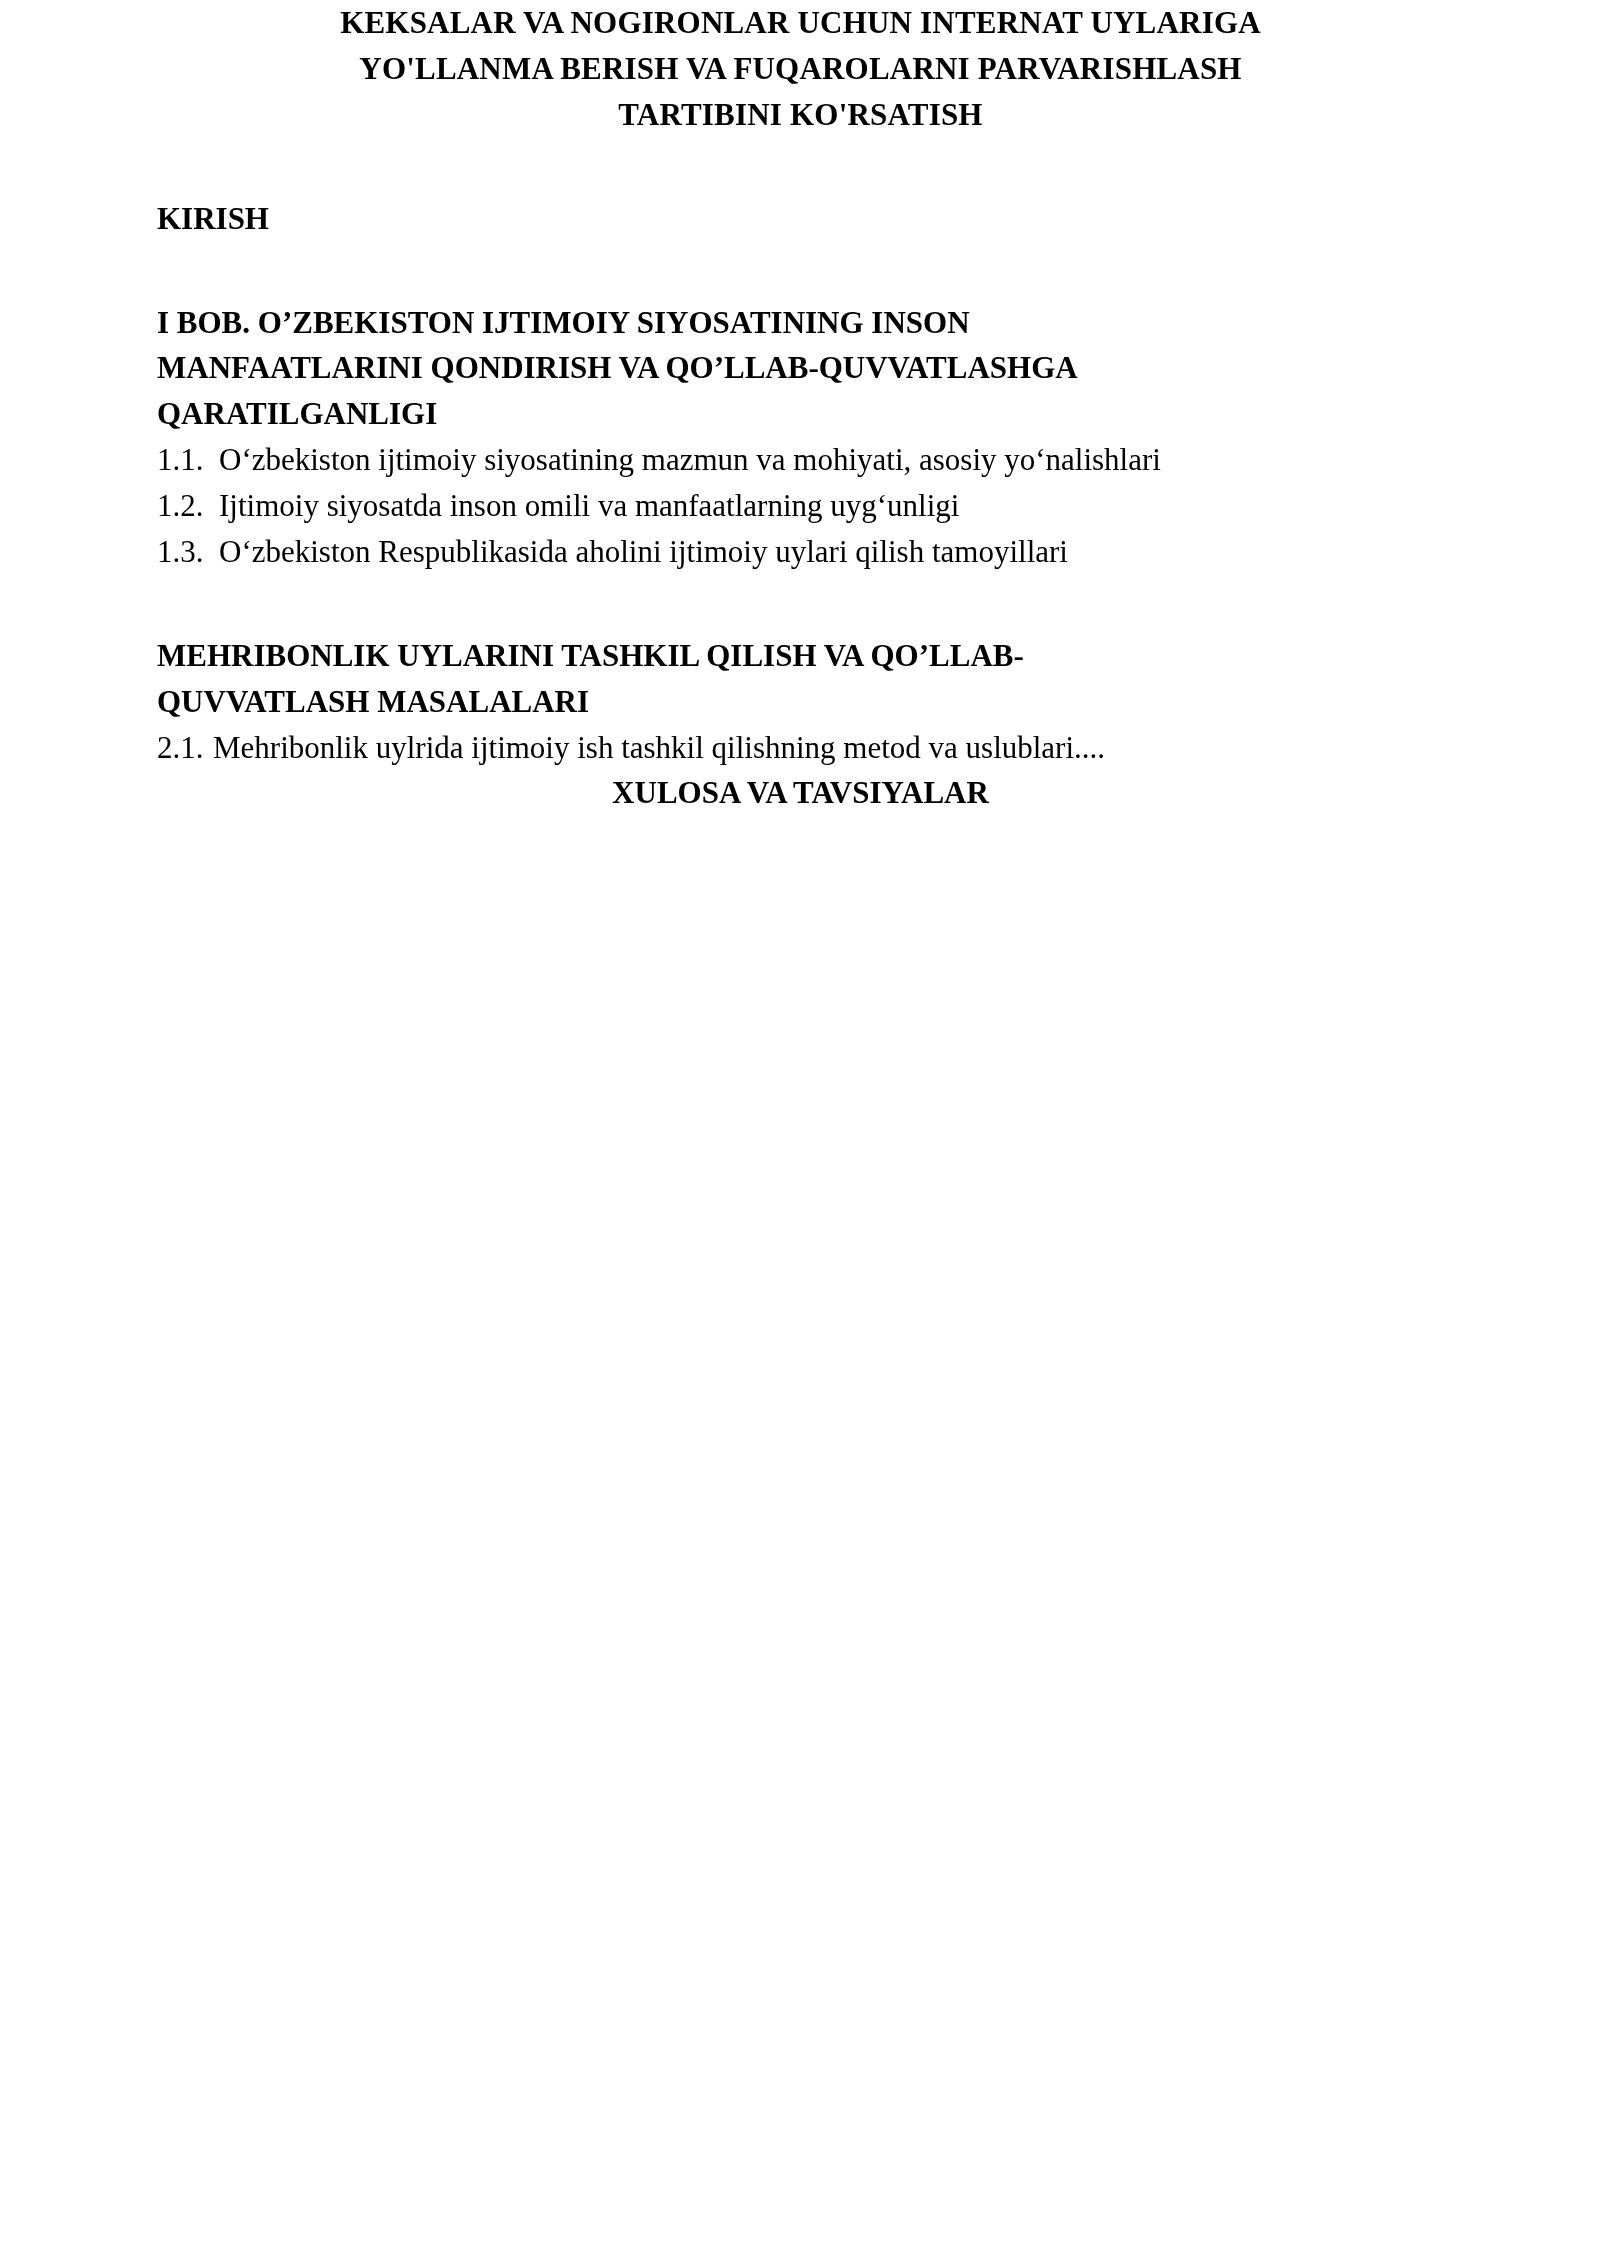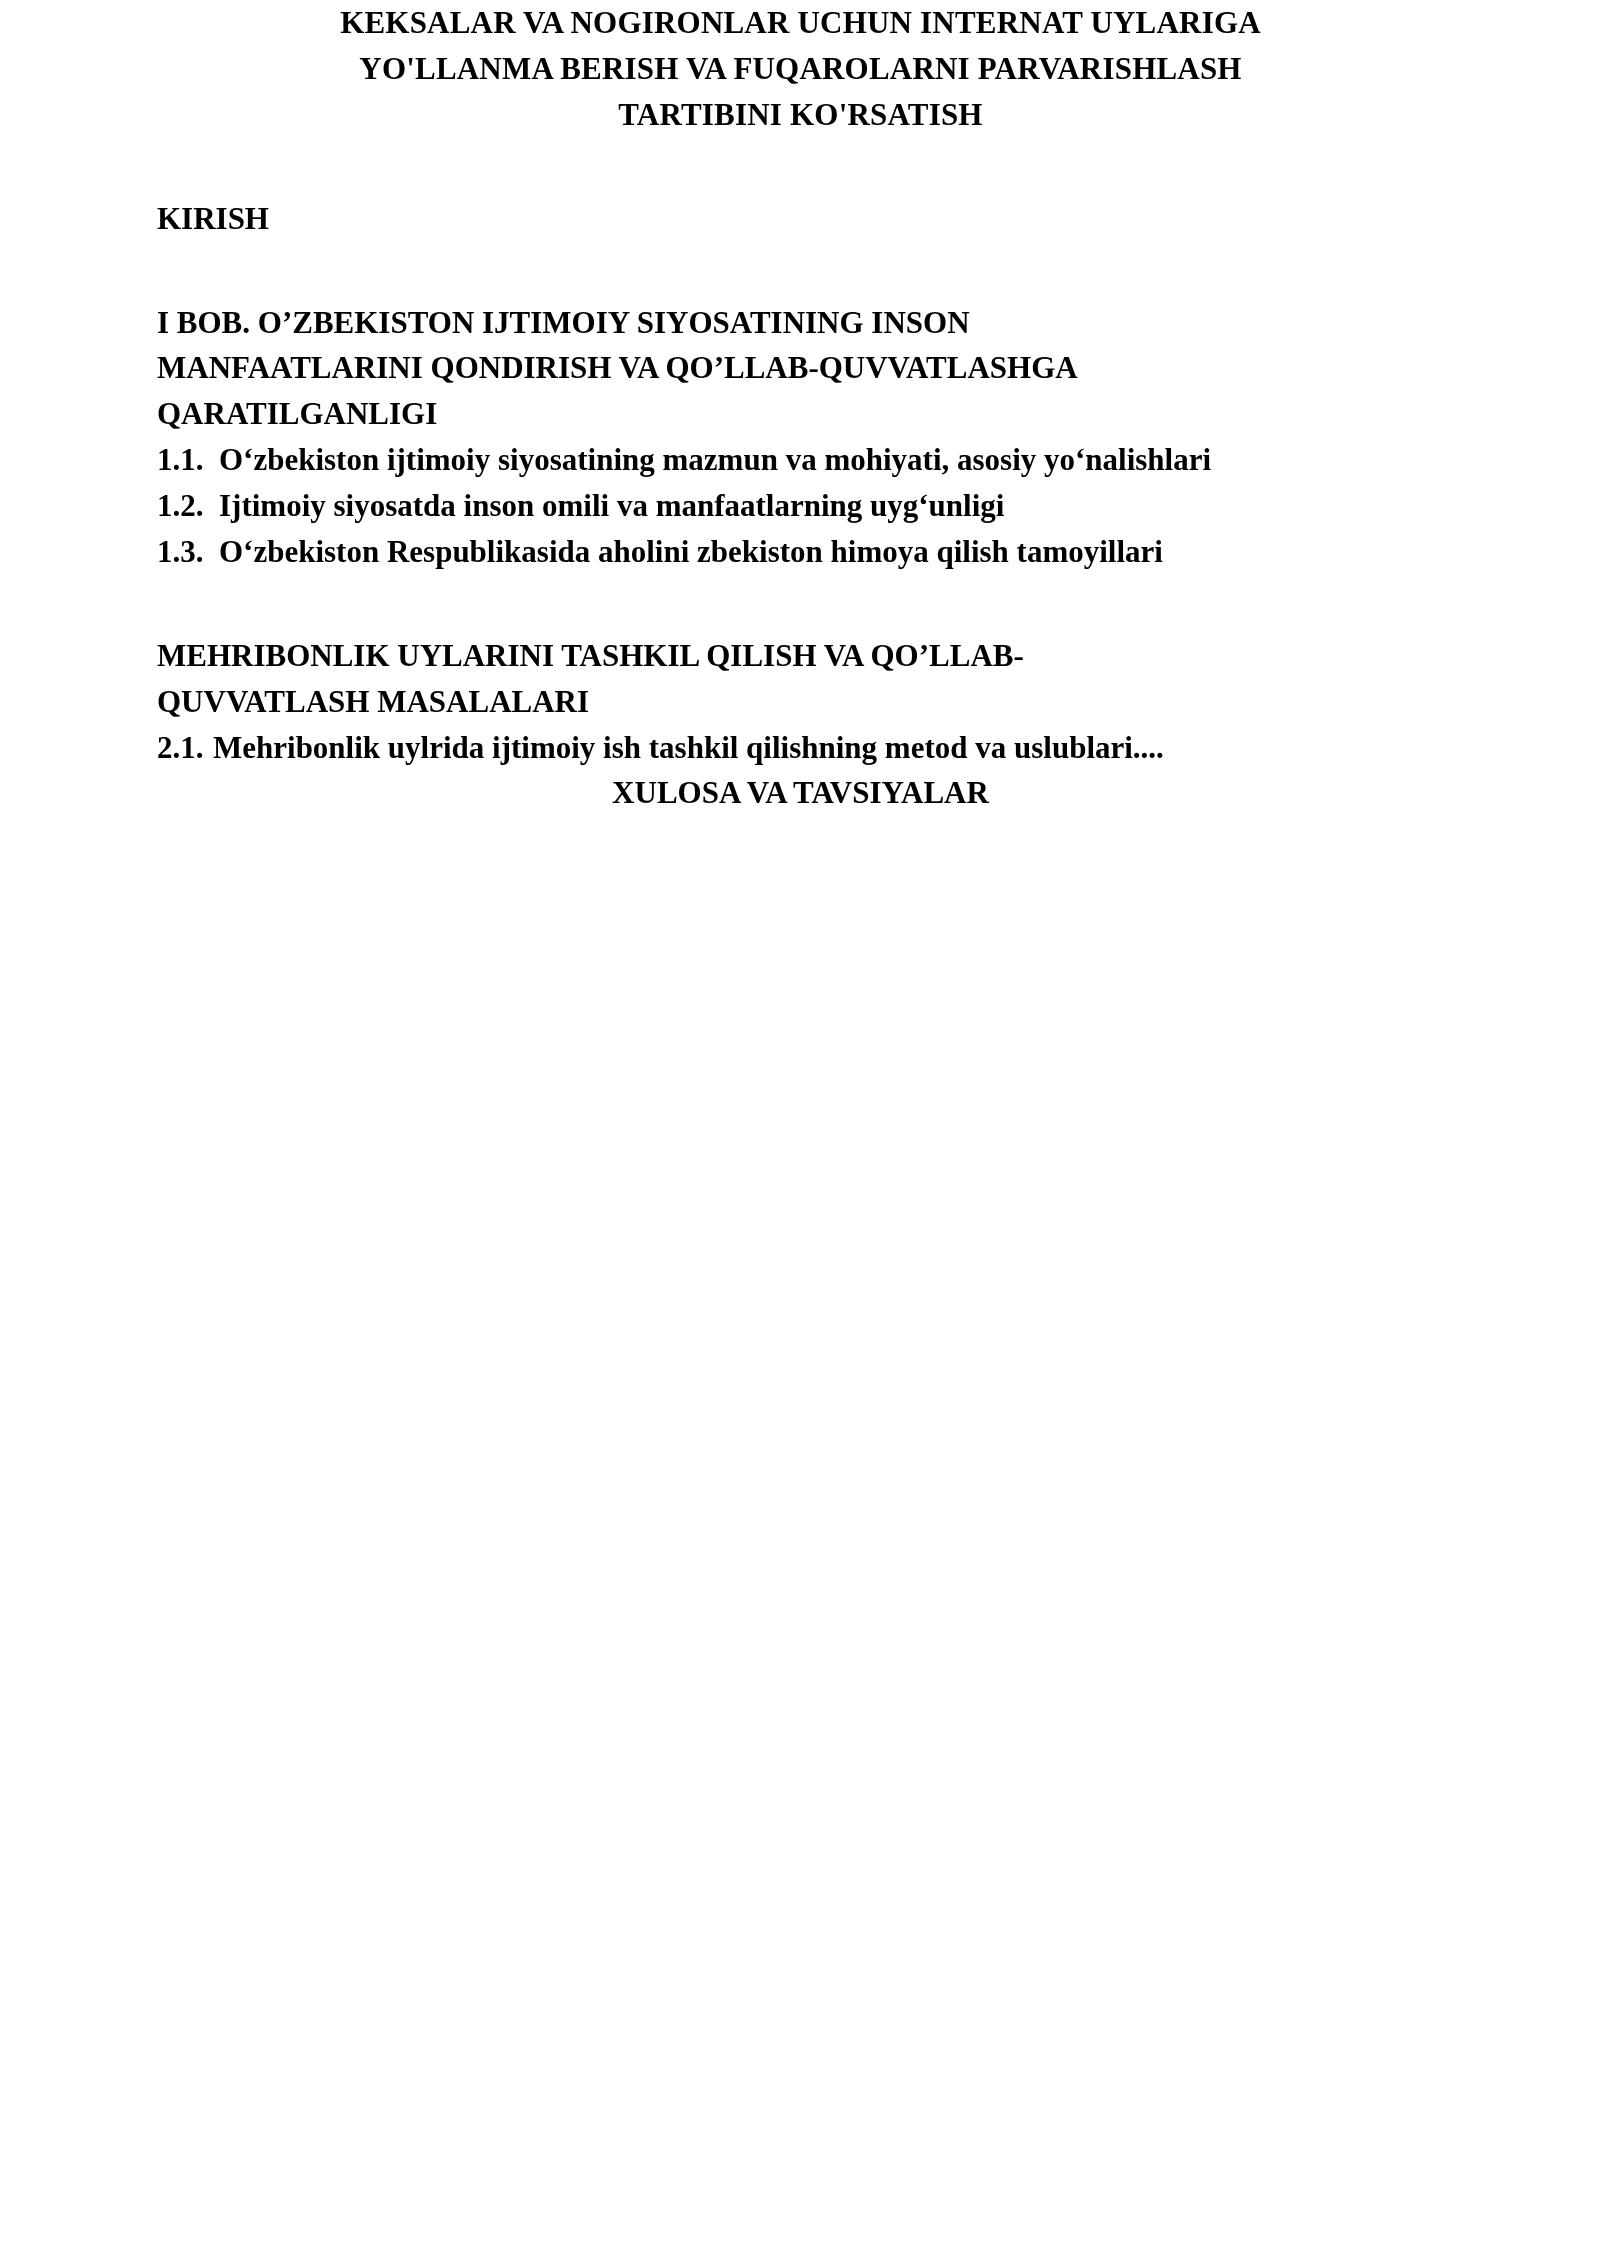--- a/index.html
+++ b/index.html
@@ -62,21 +62,21 @@
     text-justify: inter-word;
   }
   .chapter-head .last-line {
     text-align: center;
   }
 
   
   .toc-item {
     margin: 0;
     font-size: 31px;
-    font-weight: bold;
+    font-weight: normal;
     line-height: 1.48;
     text-align: justify;
     text-align-last: left;
   }
   .toc-item.flat {
     text-align: left;
   }
   .num {
     display: inline-block;
   }
@@ -115,21 +115,21 @@
       <div class="last-line">QARATILGANLIGI</div>
     </div>
 
     <p class="toc-item flat">
       <span class="num w1">1.1.</span><span>O‘zbekiston ijtimoiy siyosatining mazmun  va mohiyati, asosiy yo‘nalishlari</span>
     </p>
     <p class="toc-item flat">
       <span class="num w1">1.2.</span><span>Ijtimoiy siyosatda inson omili va manfaatlarning uyg‘unligi</span>
     </p>
     <p class="toc-item flat">
-      <span class="num w1">1.3.</span><span>O‘zbekiston Respublikasida aholini   zbekiston himoya qilish tamoyillari</span>
+      <span class="num w1">1.3.</span><span>O‘zbekiston Respublikasida aholini   ijtimoiy uylari qilish tamoyillari</span>
     </p>
 
     <div class="gap-lg"></div>
 
     <div class="chapter-head">
       <div>MEHRIBONLIK UYLARINI TASHKIL    QILISH VA QO’LLAB-</div>
       <div class="last-line">QUVVATLASH MASALALARI</div>
     </div>
 
     <p class="toc-item flat">

